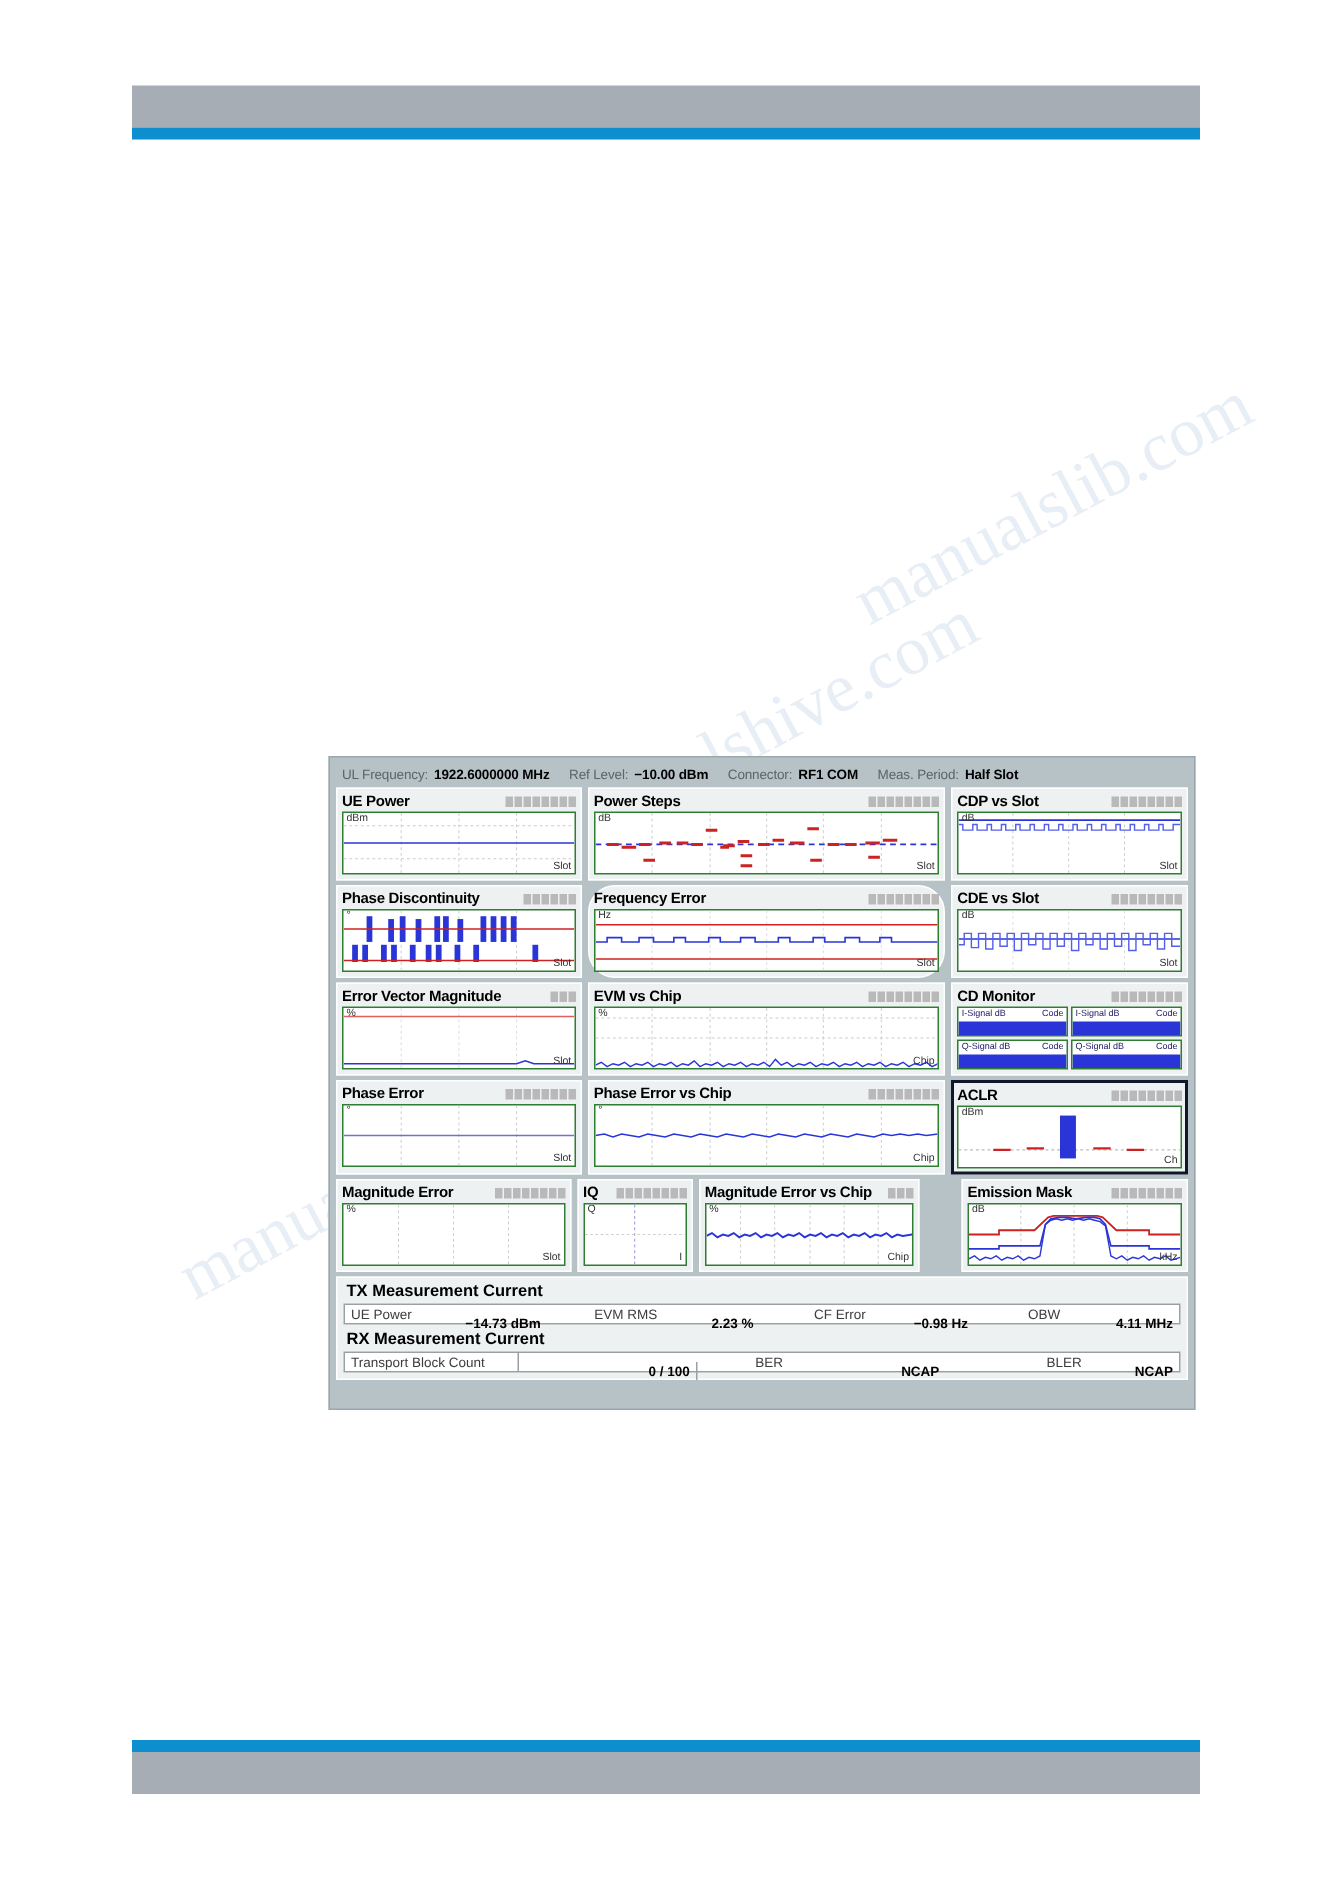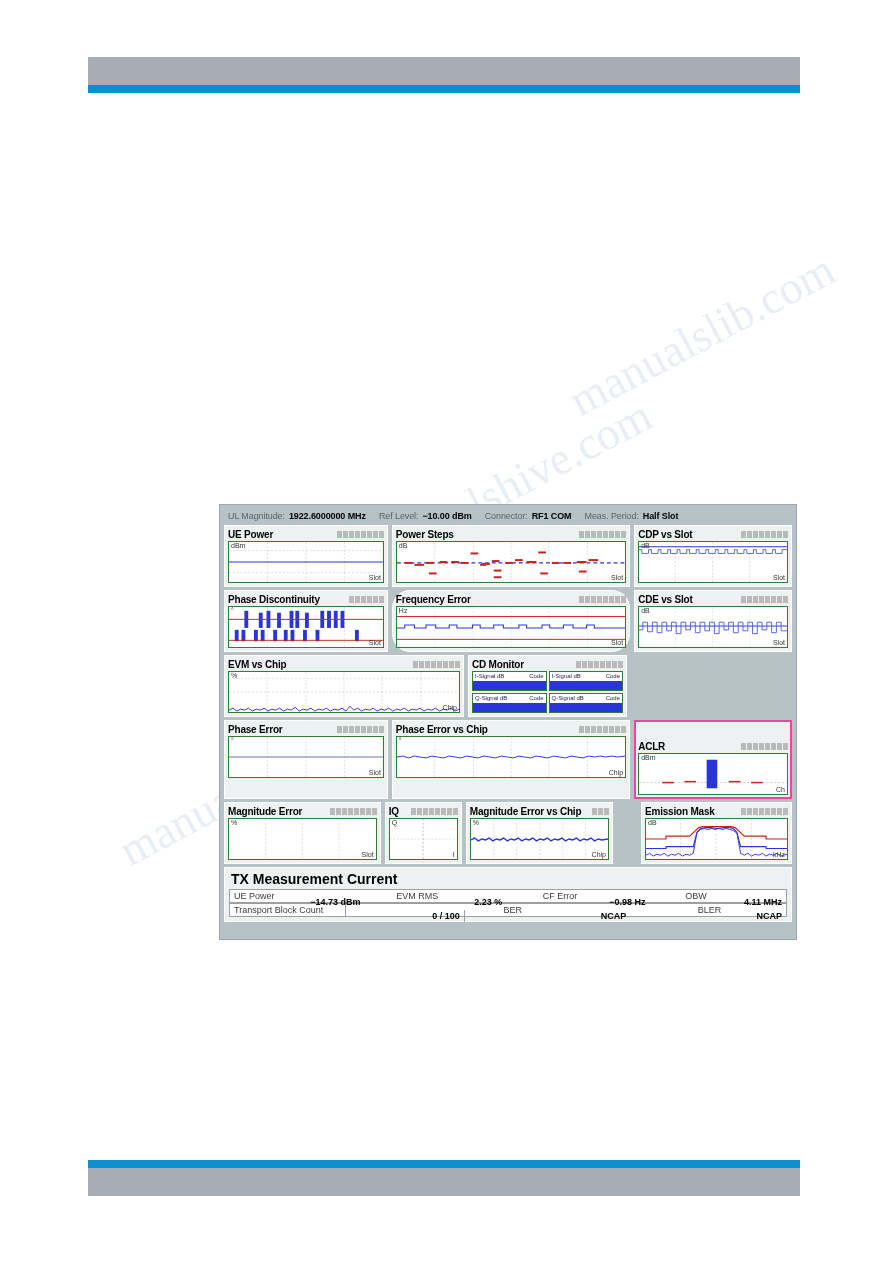--- a/index.html
+++ b/index.html
@@ -52,22 +52,22 @@
   .row{display:flex;gap:4px;margin-top:3px;}
 
   .panel{
     background:#eef1f2;
     border:1px solid #ffffff;
     box-sizing:border-box;
     padding:2px 3px 3px 3px;
     position:relative;
   }
   .panel.sel{
-    border:2px solid #ec4899;
-    padding:18px 2px 2px 2px;
+    border:2px solid #0f172a;
+    padding:2px 2px 2px 2px;
   }
   .panel-head{
     display:flex;align-items:center;
     height:13px;
     justify-content:space-between;
   }
   .panel-title{
     font-size:10px;font-weight:bold;color:#000;
     white-space:nowrap;line-height:11px;
     letter-spacing:-0.2px;
@@ -115,21 +115,21 @@
   }
 
   
   .results{
     background:#eef1f2;
     border:1px solid #ffffff;
     box-sizing:border-box;
     margin-top:3px;
     padding:2px 4px 4px 4px;
   }
-  .res-title{font-size:14px;font-weight:bold;color:#000;padding:1px 0 2px 2px;}
+  .res-title{font-size:11px;font-weight:bold;color:#000;padding:1px 0 2px 2px;}
   .res-row{
     display:flex;align-items:center;
     border:1px solid #9aa0a3;
     background:#ffffff;
     height:14px;
     font-size:9px;
     box-sizing:border-box;
   }
   .res-row .cell{padding:0 4px;white-space:nowrap;}
   .res-row .k{color:#3c3c3c;}
@@ -155,21 +155,21 @@
 <div class="deco-bar deco-gray" id="header-gray"></div>
 <div class="deco-bar deco-blue" id="header-blue"></div>
 
 <div class="wm" style="left:560px;top:380px;">manualslib.com</div>
 <div class="wm" style="left:350px;top:540px;">manualshive.com</div>
 <div class="wm" style="left:110px;top:830px;">manual</div>
 
 <div id="instrument">
 
   <div id="settings-line">
-    <span class="lbl">UL Magnitude:</span>
+    <span class="lbl">UL Frequency:</span>
     <span class="val">1922.6000000 MHz</span>
     <span class="sp"></span>
     <span class="lbl">Ref Level:</span>
     <span class="val">−10.00 dBm</span>
     <span class="sp"></span>
     <span class="lbl">Connector:</span>
     <span class="val">RF1 COM</span>
     <span class="sp"></span>
     <span class="lbl">Meas. Period:</span>
     <span class="val">Half Slot</span>
@@ -401,20 +401,43 @@
           <polyline fill="none" stroke="#5560e8" stroke-width="1" points="0,24 4,24 4,16 9,16 9,26 14,26 14,16 19,16 19,27 24,27 24,16 29,16 29,25 34,25 34,16 39,16 39,28 44,28 44,16 49,16 49,24 54,24 54,16 59,16 59,27 64,27 64,16 69,16 69,25 74,25 74,16 79,16 79,28 84,28 84,16 89,16 89,24 94,24 94,16 99,16 99,27 104,27 104,16 109,16 109,25 114,25 114,16 119,16 119,28 124,28 124,16 129,16 129,24 134,24 134,16 139,16 139,27 144,27 144,16 149,16 149,25 155,25"></polyline>
         </svg>
         <span class="unit-y">dB</span>
         <span class="unit-x">Slot</span>
       </div>
     </div>
   </div>
 
   <div class="row">
 
+    <div class="panel" style="width:165px;">
+      <div class="panel-head">
+        <span class="panel-title">Error Vector Magnitude</span>
+        <span class="softkeys">
+            <i></i>
+            <i></i>
+            <i></i>
+          </span>
+      </div>
+      <div class="graph" style="height:42px;">
+        <svg viewBox="0 0 160 42" preserveAspectRatio="none">
+          <g stroke="#dddddd" stroke-width="0.7" stroke-dasharray="2,2">
+            <line x1="40" y1="0" x2="40" y2="42"></line>
+              <line x1="80" y1="0" x2="80" y2="42"></line>
+              <line x1="120" y1="0" x2="120" y2="42"></line>
+          </g>
+          <line x1="0" y1="6" x2="160" y2="6" stroke="#e06060" stroke-width="1"></line>
+          <polyline fill="none" stroke="#2a35d8" stroke-width="1.1" points="0,39 120,39 126,37 132,39 160,39"></polyline>
+        </svg>
+        <span class="unit-y">%</span>
+        <span class="unit-x">Slot</span>
+      </div>
+    </div>
 
     <div class="panel" style="width:240px;">
       <div class="panel-head">
         <span class="panel-title">EVM vs Chip</span>
         <span class="softkeys">
             <i></i>
             <i></i>
             <i></i>
             <i></i>
             <i></i>
@@ -696,20 +719,21 @@
       <span class="cell k" style="width:70px;">UE Power</span>
       <span class="cell v" style="width:80px;">−14.73 dBm</span>
       <span class="cell k" style="width:72px;">EVM RMS</span>
       <span class="cell v" style="width:62px;">2.23 %</span>
       <span class="cell k" style="width:60px;">CF Error</span>
       <span class="cell v" style="width:70px;">−0.98 Hz</span>
       <span class="cell k" style="width:52px;">OBW</span>
       <span class="cell v grow">4.11 MHz</span>
     </div>
 
+    <div class="res-title" style="padding-top:4px;">RX Measurement Current</div>
     <div class="res-row">
       <span class="cell k boxed" style="width:110px;">Transport Block Count</span>
       <span class="cell v boxed ta-r" style="width:112px;">0 / 100</span>
       <span class="cell k" style="width:90px;text-align:center;display:flex;justify-content:center;">BER</span>
       <span class="cell v" style="width:100px;text-align:center;display:flex;justify-content:center;">NCAP</span>
       <span class="cell k" style="width:80px;text-align:center;display:flex;justify-content:center;">BLER</span>
       <span class="cell v grow" style="text-align:center;display:flex;justify-content:center;">NCAP</span>
     </div>
   </div>
 

